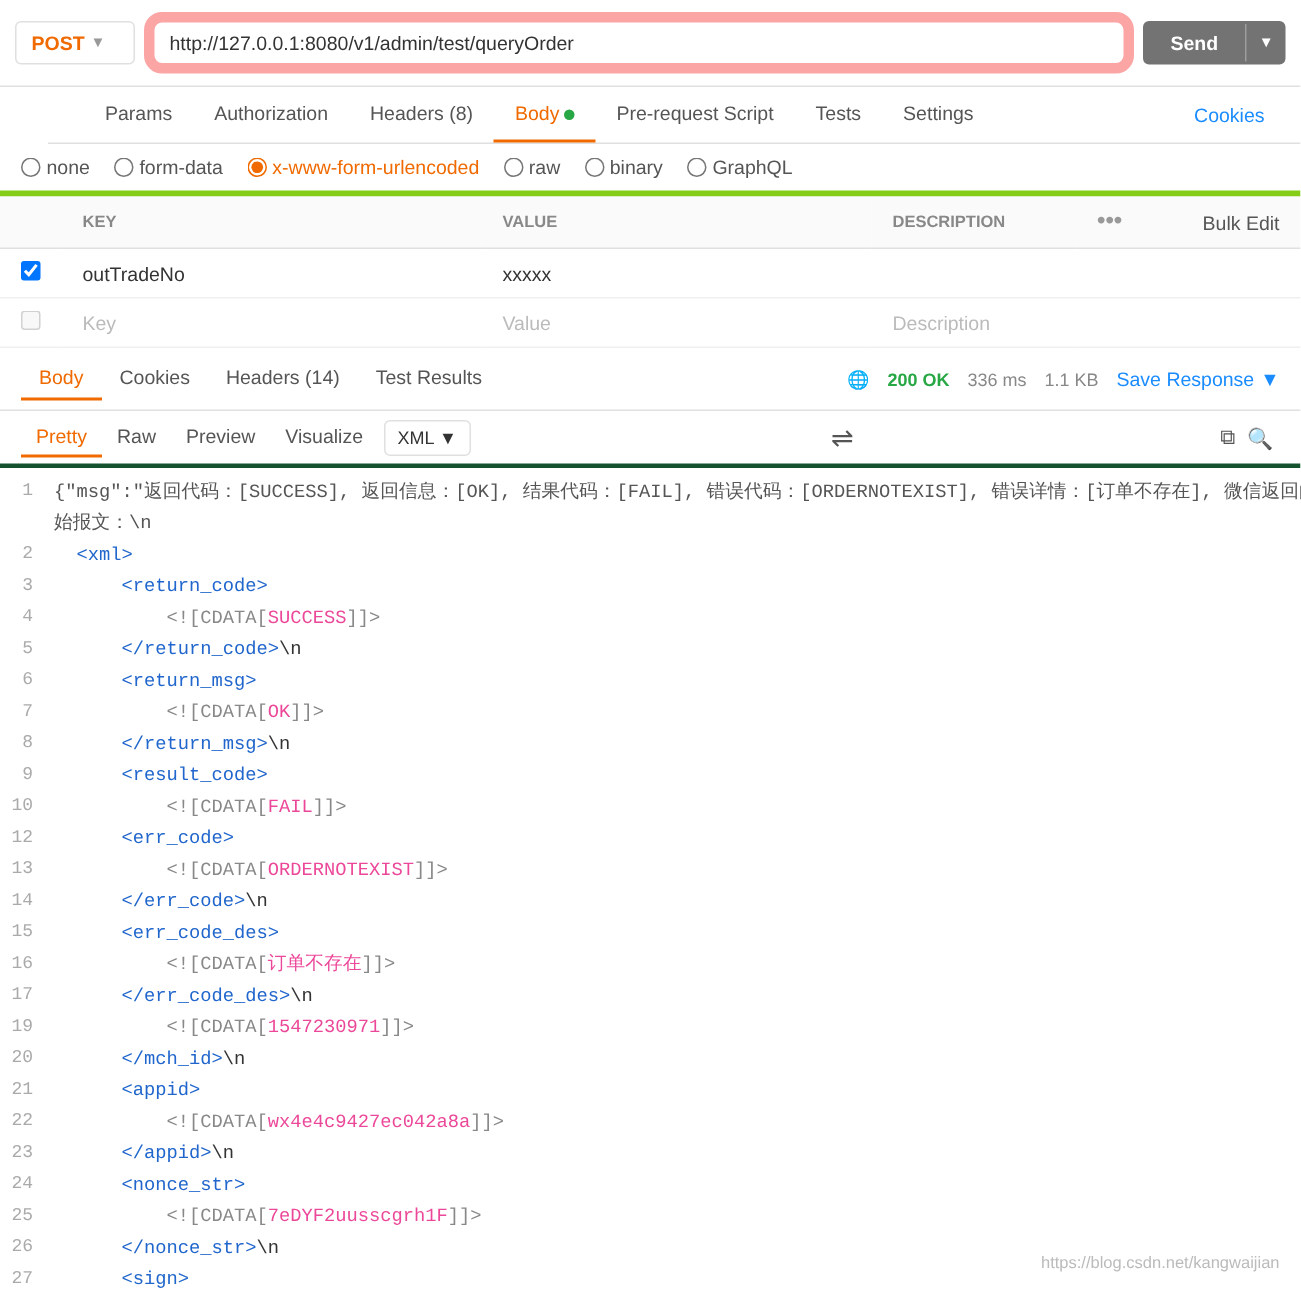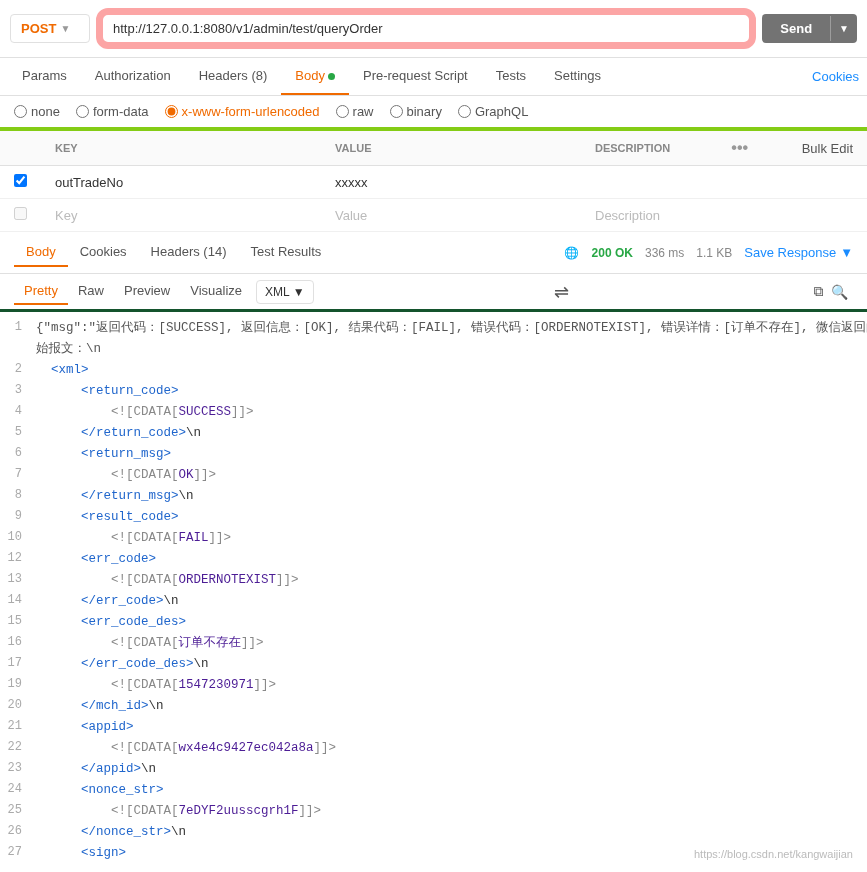--- a/index.html
+++ b/index.html
@@ -55,22 +55,23 @@
       padding: 7px 8px;
       border-left: 1px solid rgba(255,255,255,0.3);
       font-size: 10px;
     }
 
     
     .nav-tabs {
       display: flex;
       align-items: center;
       border-bottom: 1px solid #e0e0e0;
-      padding: 0 8px;
-      background: #fff;
+      padding: 0 24px;
+      background: #fff;
+      margin-left: 32px;
     }
     .nav-tab {
       padding: 10px 14px;
       cursor: pointer;
       font-size: 13px;
       color: #555;
       border-bottom: 2px solid transparent;
       white-space: nowrap;
     }
     .nav-tab.active {
@@ -258,26 +259,26 @@
       padding-right: 14px;
       color: #aaa;
       user-select: none;
       font-size: 12px;
     }
     .line-content { flex: 1; white-space: pre; color: #333; }
 
     
     .xml-tag { color: #2066cc; }
     .xml-cdata-bracket { color: #888; }
-    .xml-cdata-value { color: #4c1d95; }
+    .xml-cdata-value { color: #ec4899; }
     .comment-line { color: #555; }
 
     .watermark {
       position: fixed;
-      bottom: 12px;
+      bottom: 24px;
       right: 14px;
       font-size: 11px;
       color: #bbb;
     }
   </style>
 </head>
 <body>
 
 <div class="url-bar">
   <div class="method-select">

